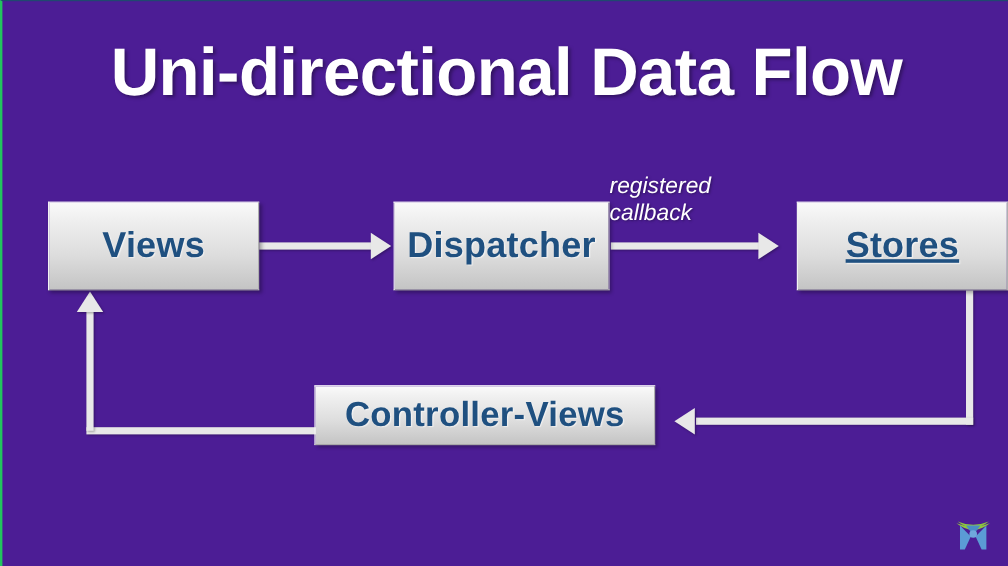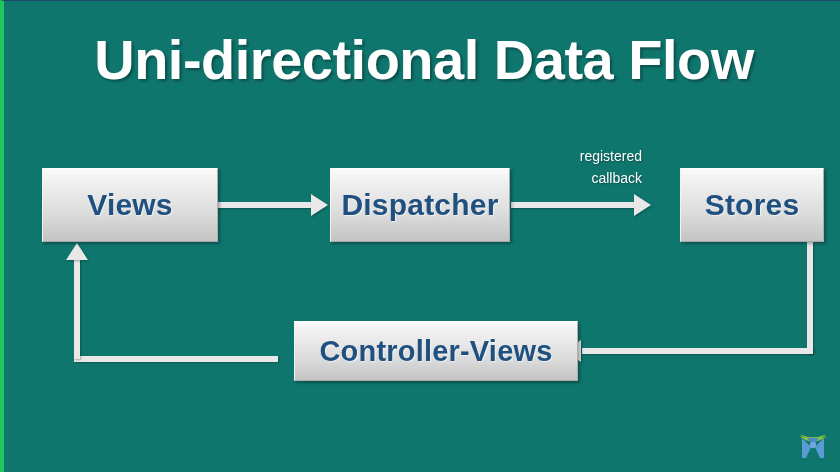--- a/index.html
+++ b/index.html
@@ -4,25 +4,25 @@
 <style>
   html, body {
     margin: 0;
     padding: 0;
     background: #1b1b1b;
   }
   #slide {
     position: relative;
     width: 840px;
     height: 472px;
-    background: #0f766e;
+    background: #4c1d95;
     overflow: hidden;
     font-family: "Liberation Sans", sans-serif;
     box-sizing: border-box;
-    border-left: 4px solid #22c55e;
+    border-left: 2px solid #22c55e;
     border-top: 1px solid #20486f;
   }
 
   
   #title {
     position: absolute;
     left: 0;
     top: 28px;
     width: 840px;
     text-align: center;
@@ -51,22 +51,22 @@
     color: #1F5080;
     font-weight: bold;
     font-size: 30px;
     letter-spacing: 0.2px;
     text-shadow: 1px 1px 1px rgba(255,255,255,0.6);
     z-index: 4;
   }
 
   #node-views       { left: 38px;  top: 167px; width: 176px; height: 74px; }
   #node-dispatcher  { left: 326px; top: 167px; width: 180px; height: 74px; }
-  #node-stores      { left: 676px; top: 167px; width: 144px; height: 74px; }
-  #node-controller  { left: 290px; top: 320px; width: 284px; height: 60px; font-size: 29px; }
+  #node-stores      { left: 662px; top: 167px; width: 176px; height: 74px; text-decoration: underline; }
+  #node-controller  { left: 260px; top: 320px; width: 284px; height: 50px; font-size: 29px; }
 
   
   .line {
     position: absolute;
     background: #E8E8E8;
     box-shadow: 1px 1px 2px rgba(0,0,0,0.28);
     z-index: 2;
   }
   .line.h { height: 6px; }
   .line.v { width: 6px; }
@@ -109,26 +109,27 @@
 
   
   #arrow4-h   { left: 70px;  top: 355px; width: 204px; }
   #arrow4-v   { left: 70px;  top: 258px; height: 100px; }
   #arrow4-head{ left: 62px;  top: 242px; }
 
   
   .elabel {
     position: absolute;
     color: #FFFFFF;
-    font-size: 14px;
+    font-size: 19px;
     line-height: 22px;
-    text-align: right;
+    text-align: left;
     text-shadow: 1px 1px 2px rgba(0,0,0,0.35);
     z-index: 5;
     white-space: pre-line;
+    font-style: italic;
   }
   #label-actions  { left: 214px; top: 170px; width: 104px; }
   #label-callback { left: 506px; top: 144px; width: 132px; }
   #label-change   { left: 600px; top: 312px; width: 190px; }
   #label-events   { left: 76px;  top: 312px; width: 180px; }
 
   
   #logo {
     position: absolute;
     left: 789px;

